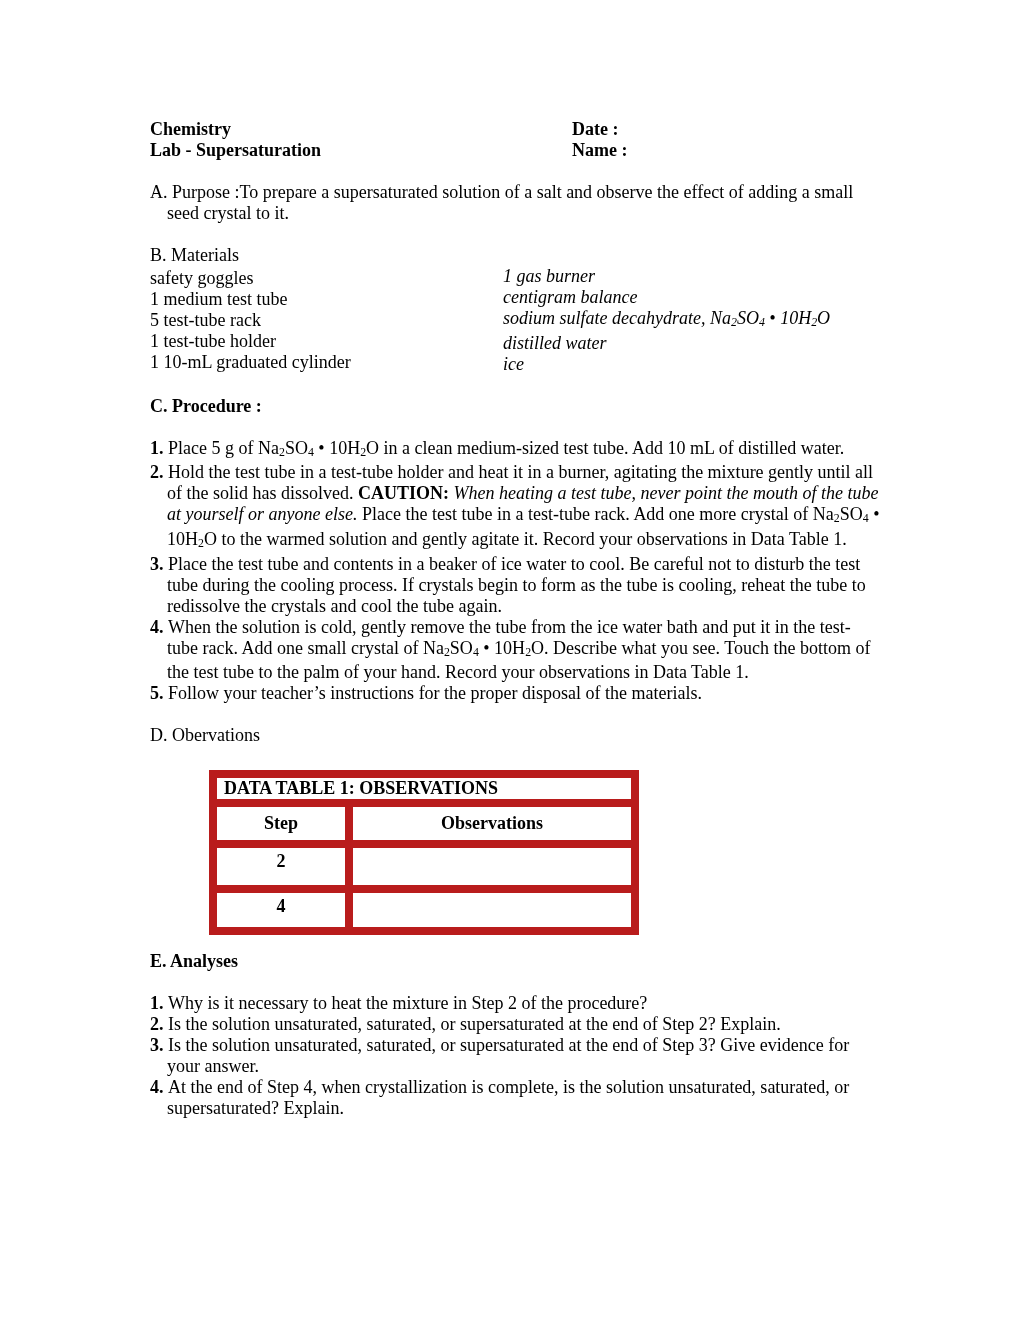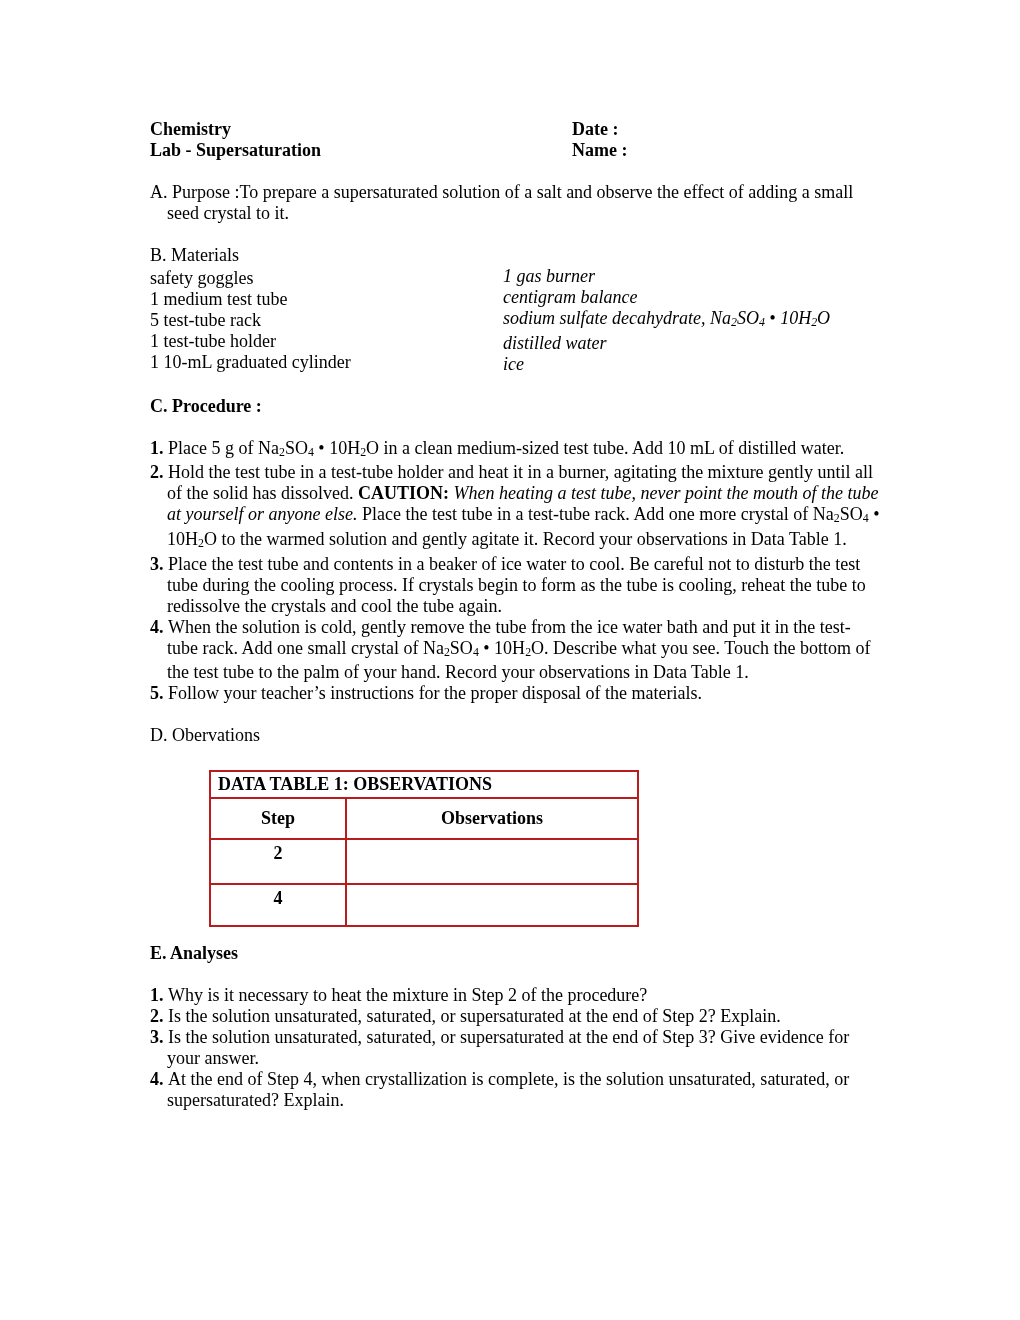--- a/index.html
+++ b/index.html
@@ -39,21 +39,21 @@
 
   
   table.data-table {
     border-collapse: collapse;
     margin-left: 59px;
     margin-top: 24px;
     width: 430px;
     table-layout: fixed;
   }
   table.data-table td, table.data-table th {
-    border: 2px solid #b91c1c;
+    border: 8px solid #b91c1c;
     padding: 0;
     font-size: 18px;
     line-height: 21px;
   }
   table.data-table .t-title {
     height: 27px;
     padding-left: 7px;
     text-align: left;
     vertical-align: middle;
     font-weight: bold;

